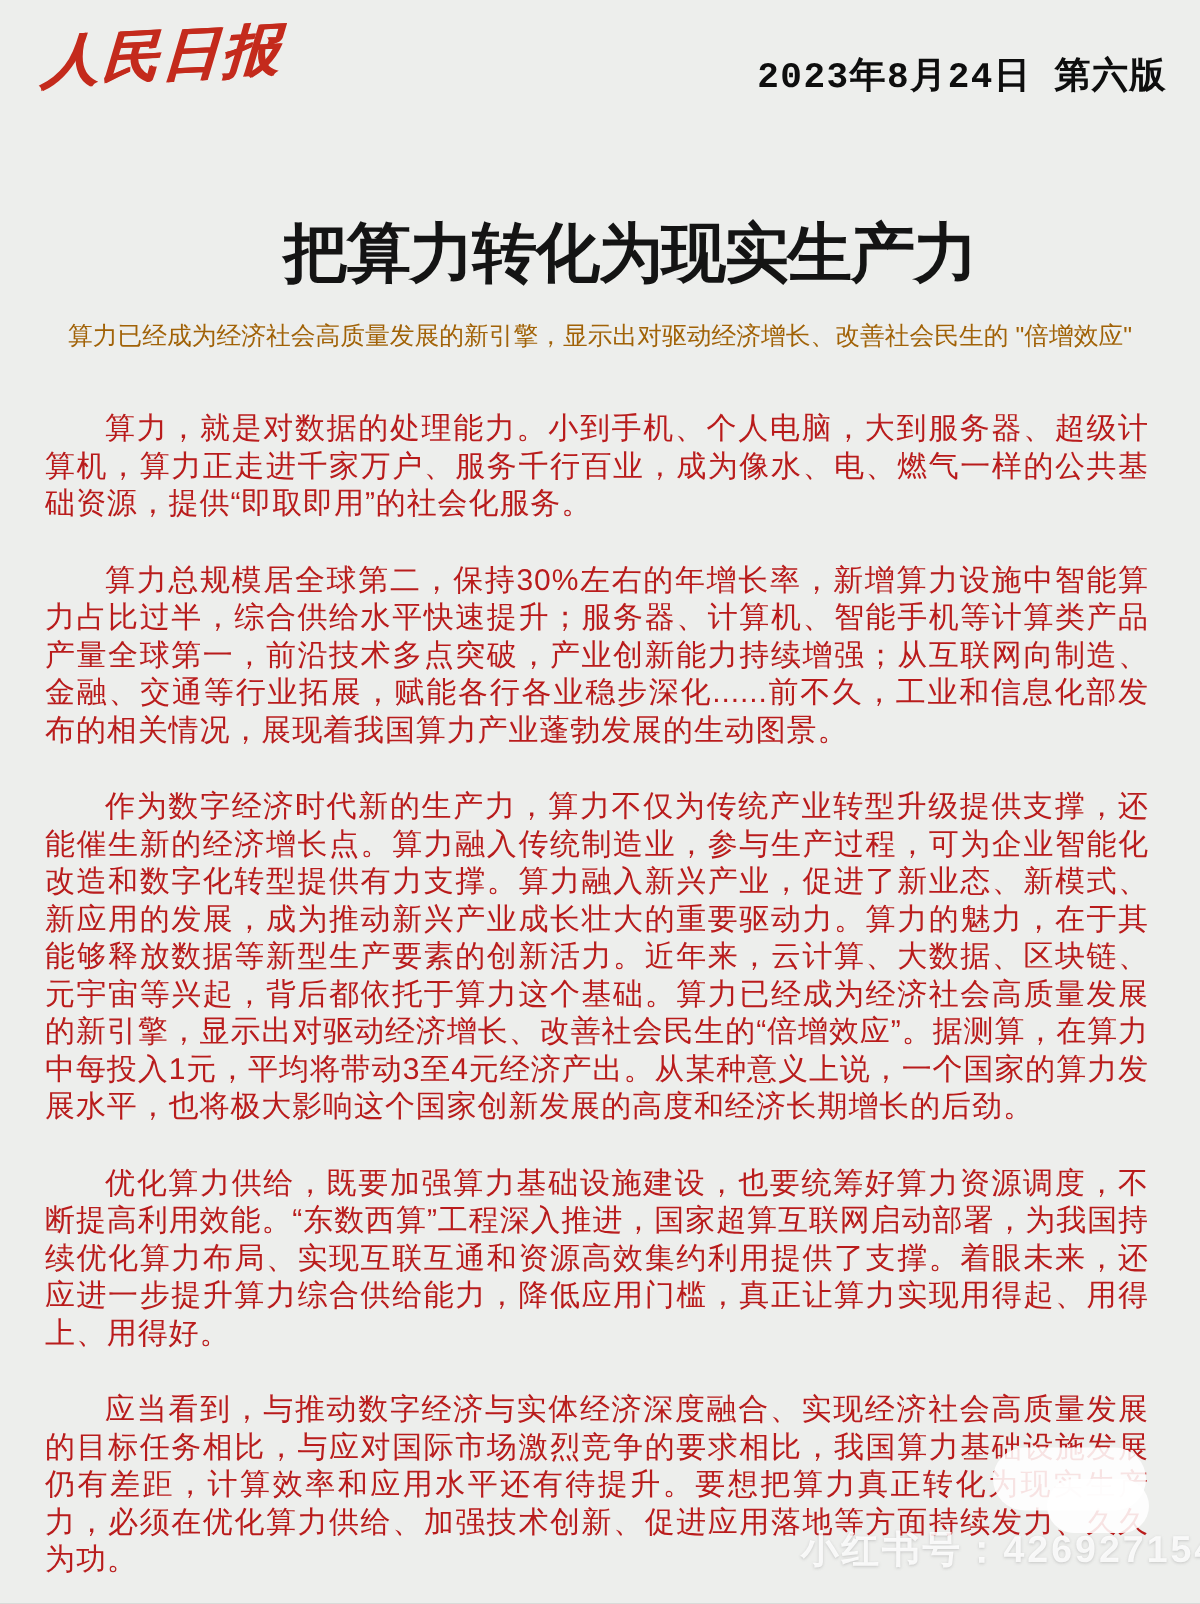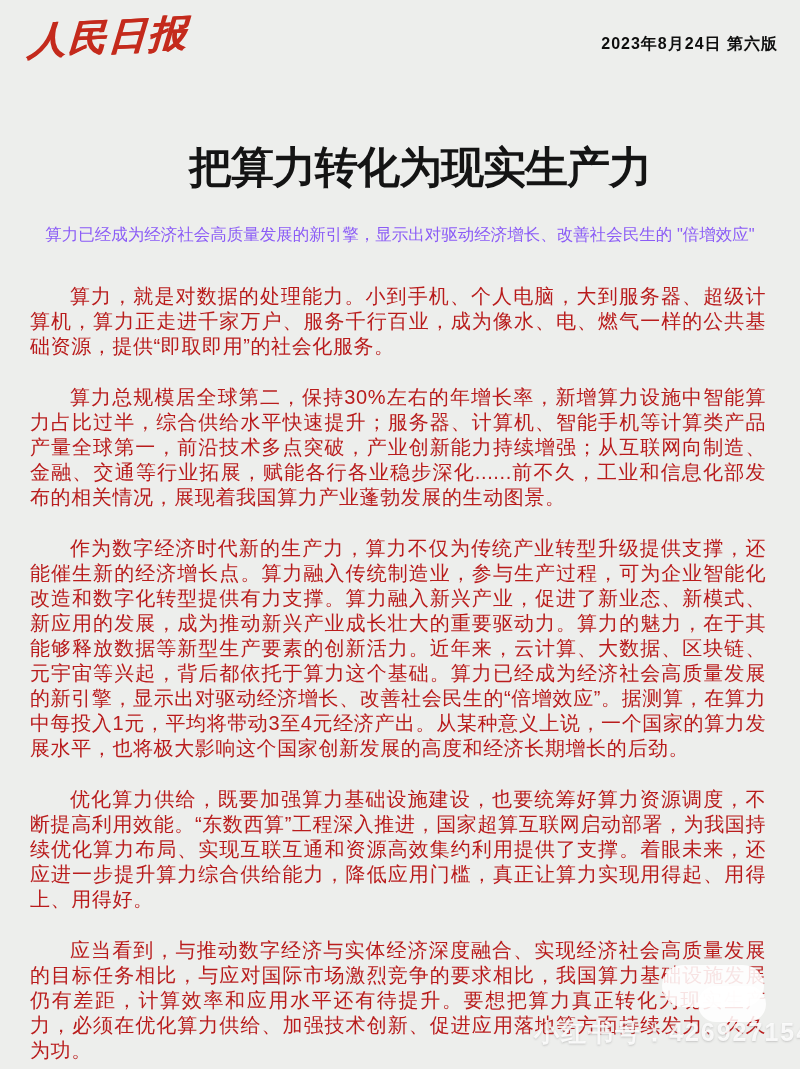--- a/index.html
+++ b/index.html
@@ -31,43 +31,44 @@
     font-size: 38px;
     line-height: 46px;
     letter-spacing: 2px;
     transform: rotate(-3deg) skewX(-6deg);
     transform-origin: left center;
     text-shadow: 1px 0 0 #c42a1c;
   }
   .date-edition {
     margin-top: 16px;
     padding-right: 8px;
-    font-size: 16px;
+    font-size: 24px;
     font-weight: bold;
     color: #0e0e0e;
     letter-spacing: 1px;
     white-space: nowrap;
+    font-family: Liberation Mono, monospace;
   }
   .title {
     margin: 78px 0 0 0;
     text-align: center;
     font-size: 43px;
     line-height: 50px;
     font-weight: bold;
     color: #141414;
     letter-spacing: -1px;
     padding-left: 40px;
   }
   .subtitle {
-    margin-top: 32px;
+    margin-top: 20px;
     padding: 0 40px;
     text-align: center;
     font-size: 16.5px;
     line-height: 20px;
-    color: #8b5cf6;
+    color: #a16207;
     white-space: nowrap;
   }
   .article-body {
     margin-top: 40px;
     padding: 0 34px 0 30px;
     font-size: 20px;
     line-height: 25px;
     letter-spacing: 0.6px;
     text-align: justify;
     color: #b91c1c;

